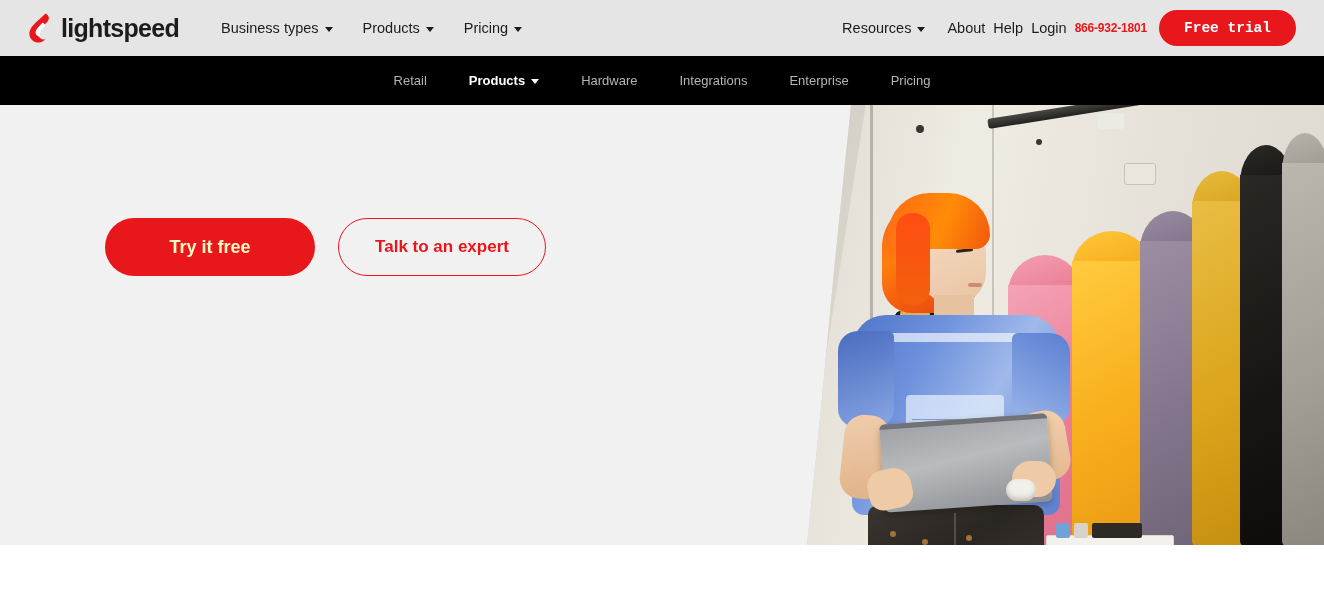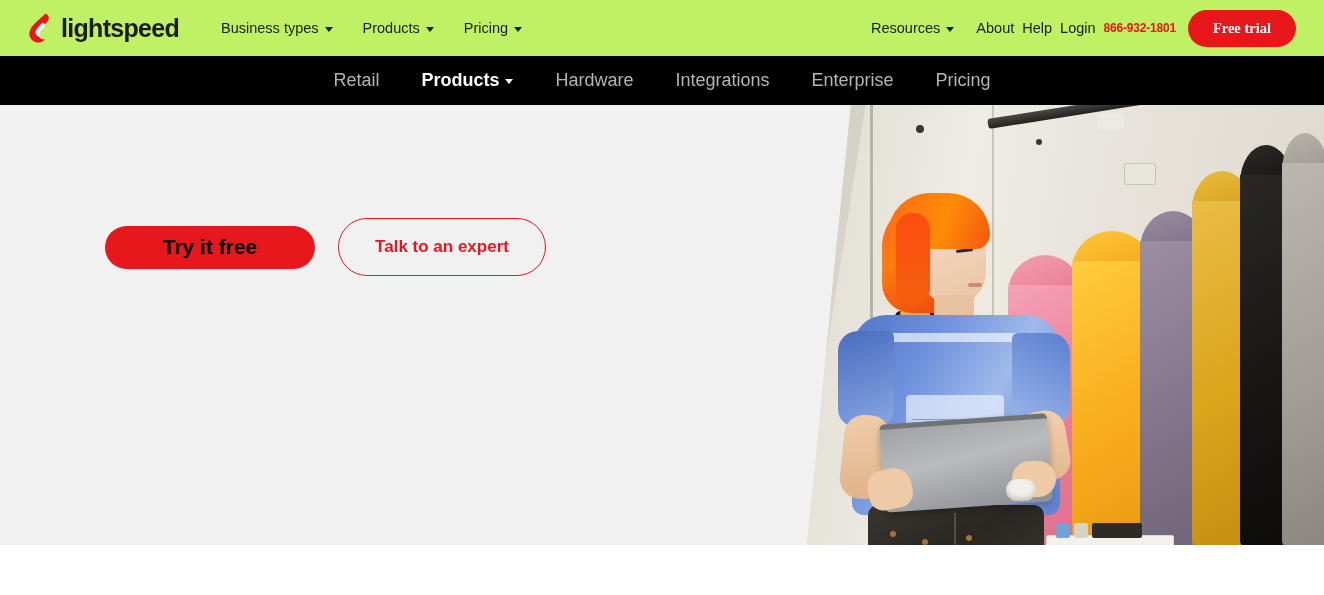--- a/index.html
+++ b/index.html
@@ -12,21 +12,21 @@
     font-family: "Liberation Sans", sans-serif;
     -webkit-font-smoothing: antialiased;
   }
 
   .page { position: relative; width: 1324px; height: 595px; background:#fff; }
 
   
   .topbar {
     position: relative;
     height: 56px;
-    background: #bef264;
+    background: #e5e5e5;
     display: flex;
     align-items: center;
     padding: 0 28px;
   }
 
   .brand {
     display: flex;
     align-items: center;
     gap: 7px;
     margin-right: 42px;
@@ -88,35 +88,35 @@
   .btn-trial {
     background: #e8171b;
     color: #ffffff;
     font-size: 14.5px;
     font-weight: bold;
     border: none;
     border-radius: 22px;
     padding: 10px 25px;
     cursor: pointer;
     white-space: nowrap;
-    font-family: Liberation Serif, serif;
+    font-family: Liberation Mono, monospace;
     margin-left: 4px;
   }
 
   
   .subnav {
     height: 49px;
     background: #000000;
     display: flex;
     align-items: center;
     justify-content: center;
     gap: 42px;
   }
   .subnav .sub-link {
-    font-size: 18px;
+    font-size: 13px;
     color: #b4b4b4;
     cursor: pointer;
     display: inline-flex;
     align-items: center;
     gap: 6px;
     white-space: nowrap;
   }
   .subnav .sub-link.active {
     color: #ffffff;
     font-weight: bold;
@@ -156,27 +156,27 @@
 
   .hero-actions {
     margin-top: 38px;
     display: flex;
     align-items: center;
     gap: 23px;
   }
 
   .btn-primary {
     background: #e8171b;
-    color: #000000;
-    font-size: 21px;
+    color: #fef9c3;
+    font-size: 18px;
     font-weight: bold;
     border: none;
     border-radius: 32px;
     width: 210px;
-    height: 43px;
+    height: 58px;
     cursor: pointer;
     font-family: inherit;
   }
 
   .btn-secondary {
     background: transparent;
     color: #e8171b;
     font-size: 17px;
     font-weight: bold;
     border: 1.5px solid #e8171b;

